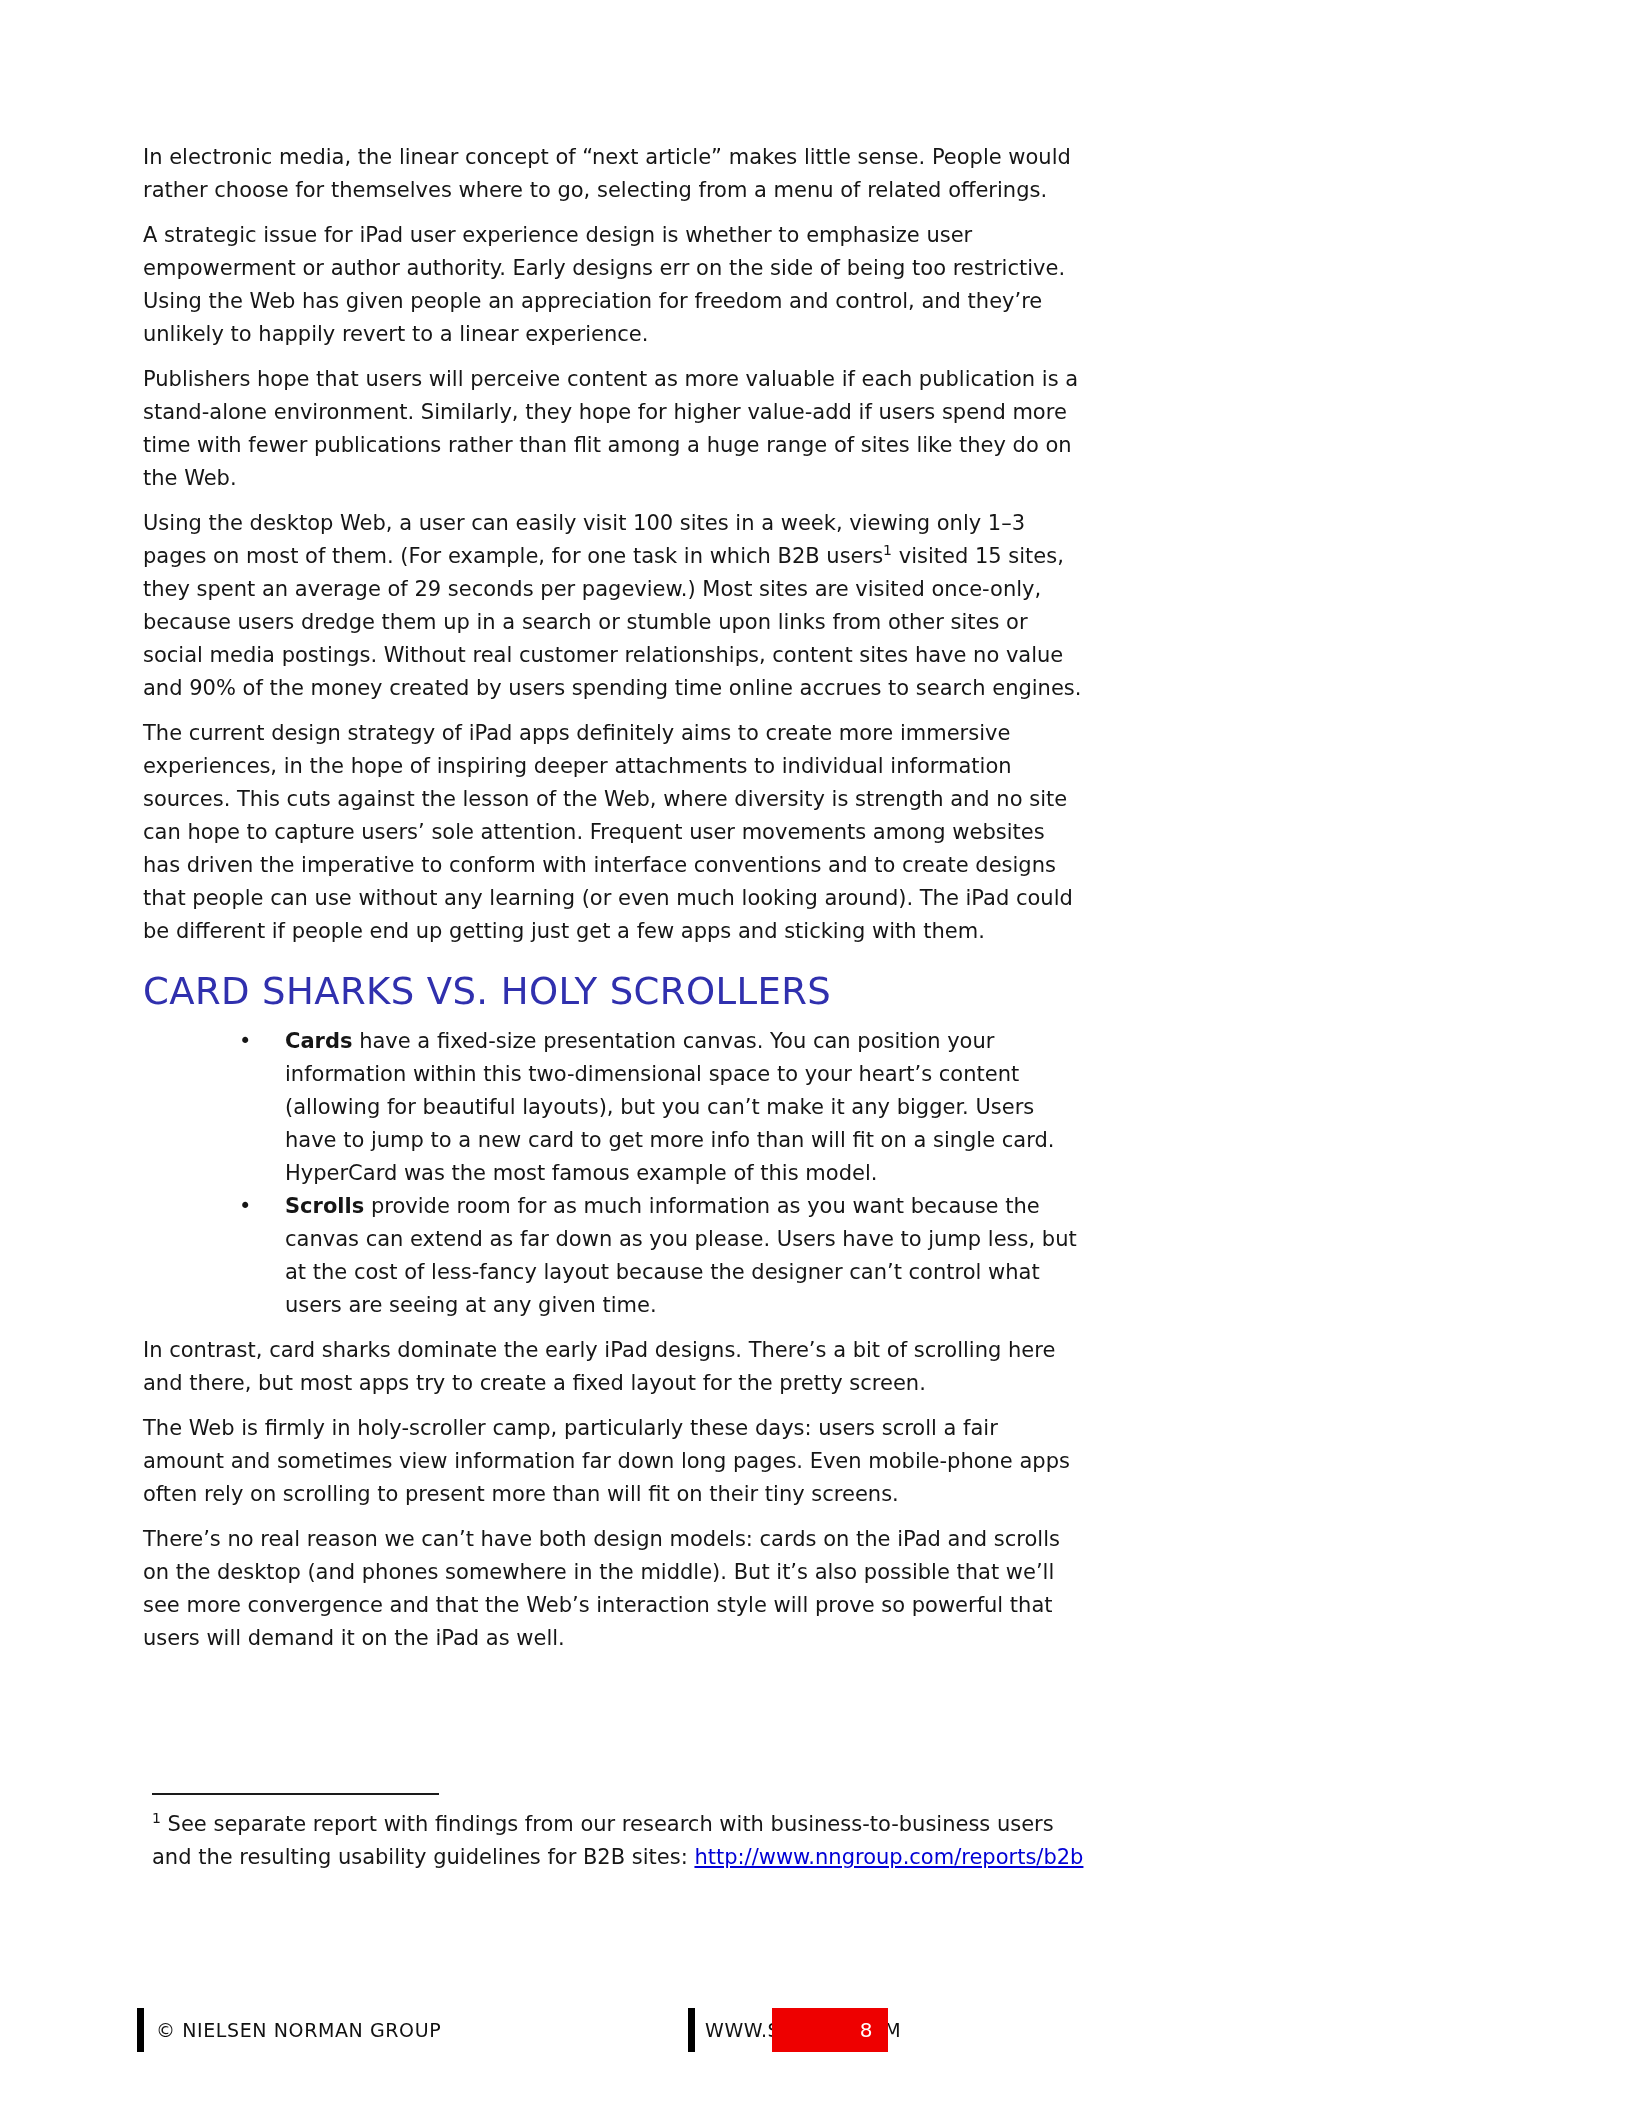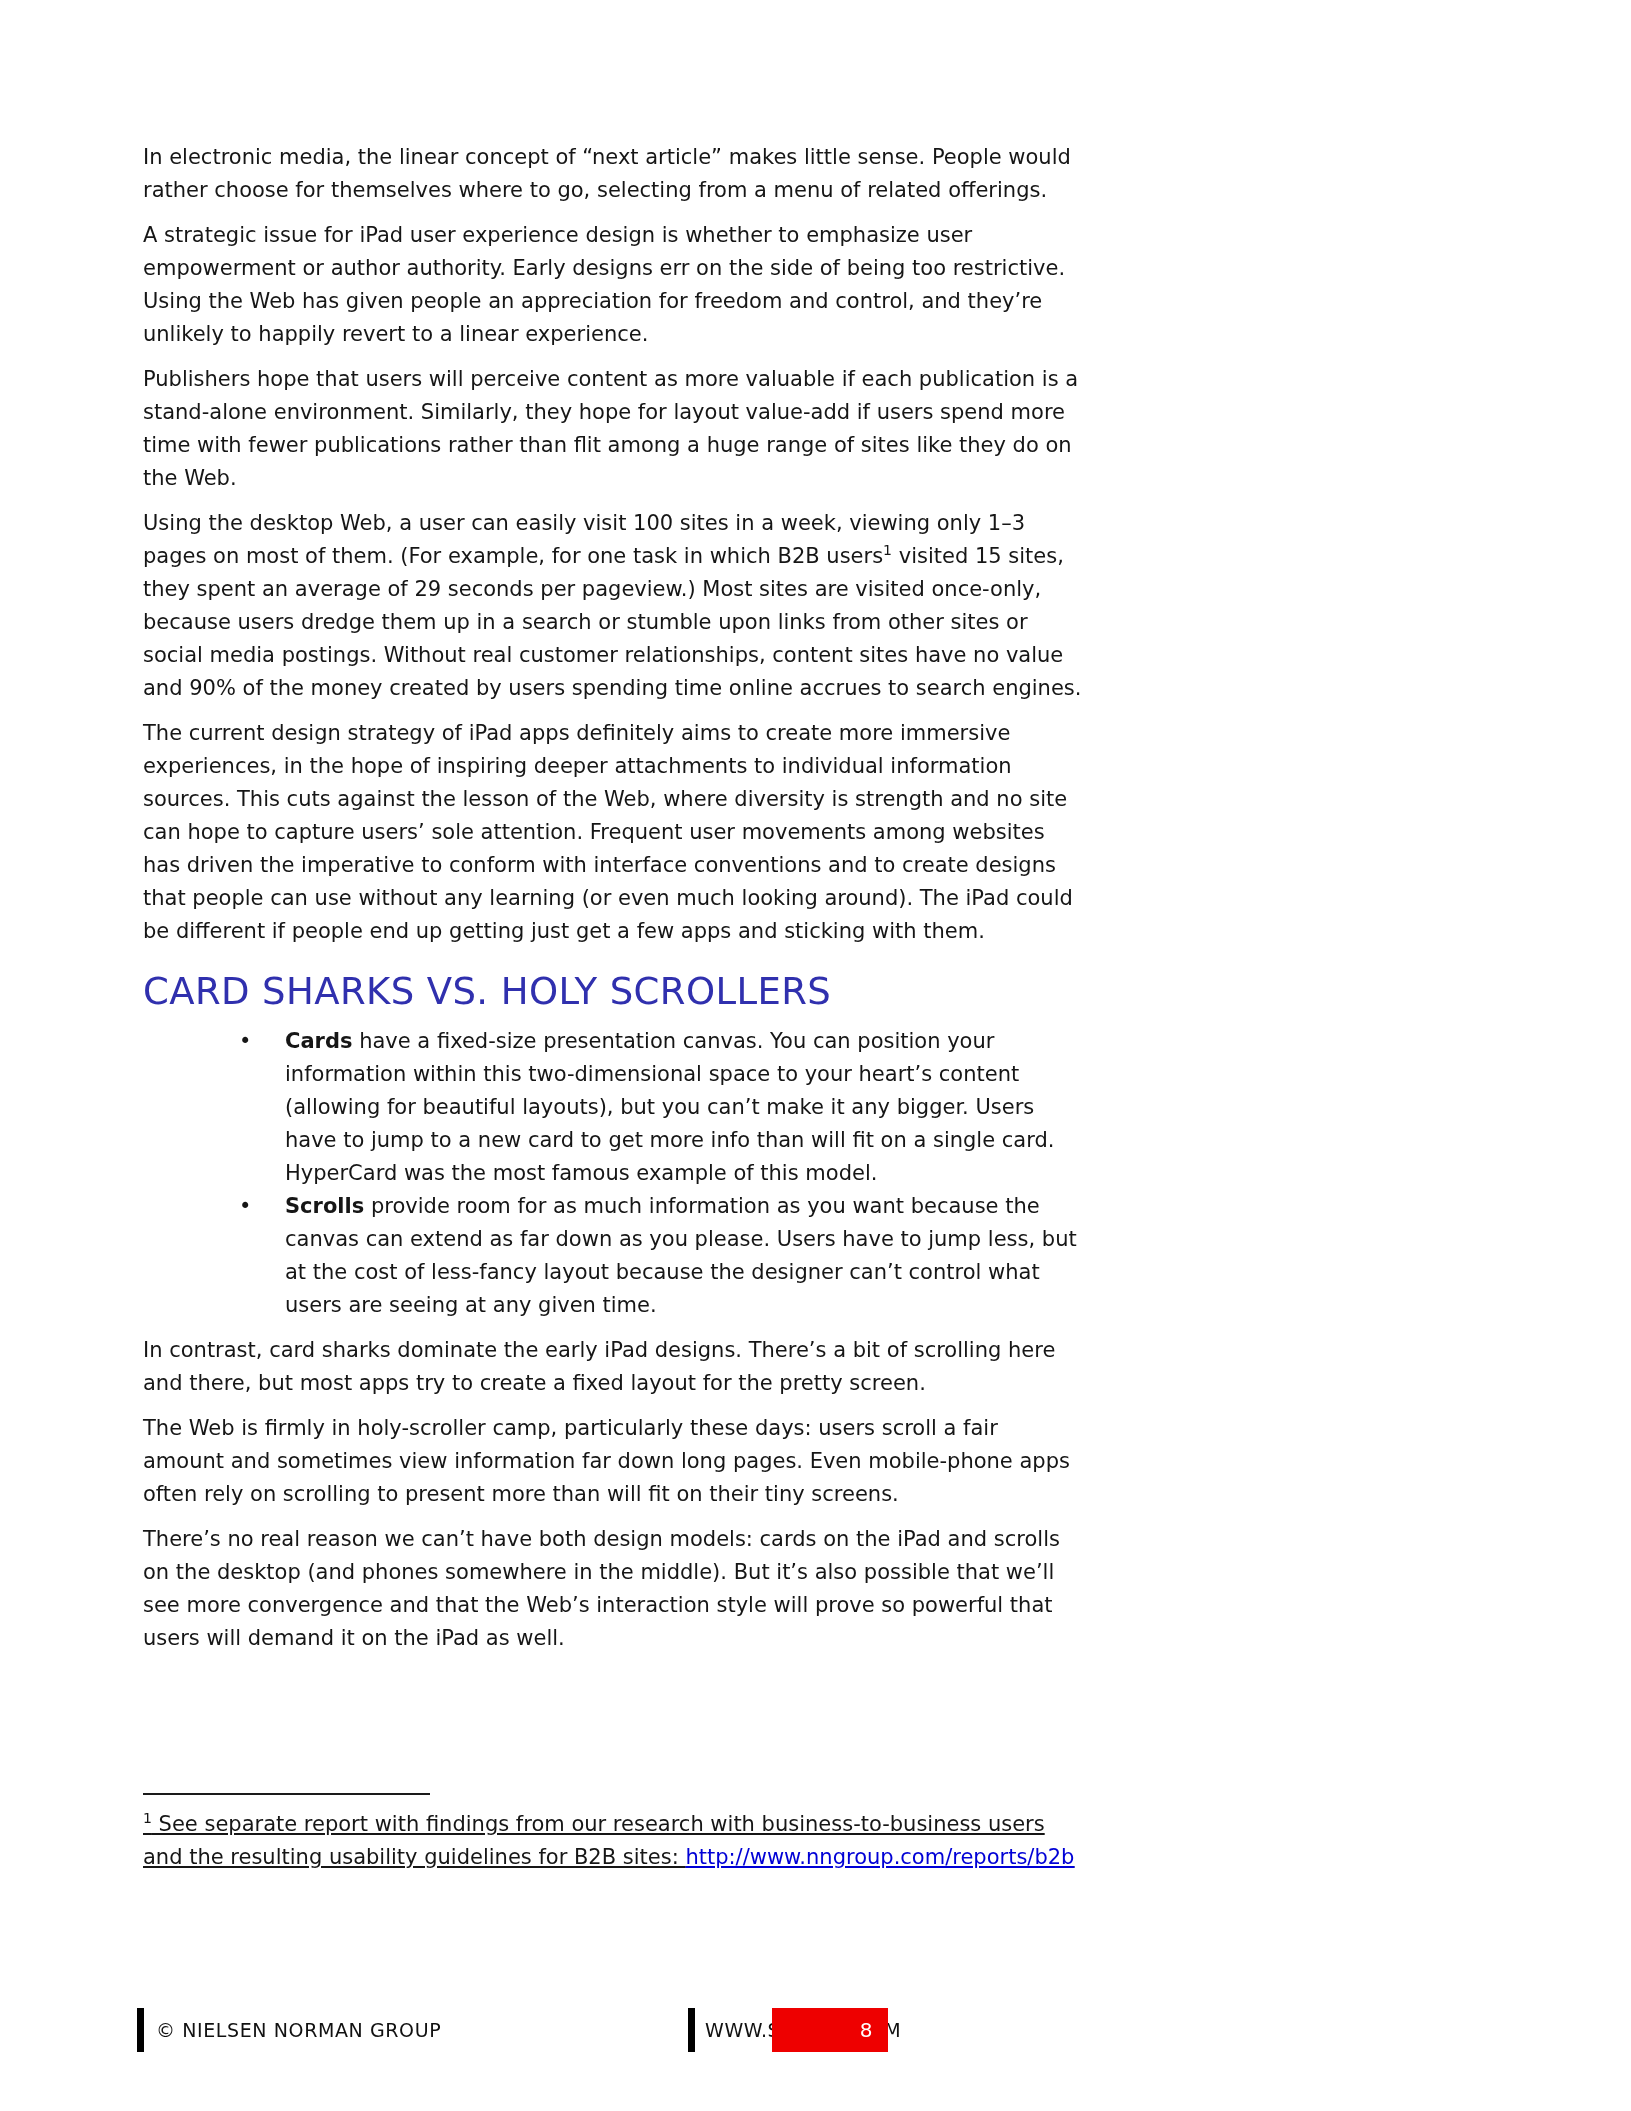--- a/index.html
+++ b/index.html
@@ -29,26 +29,25 @@
     letter-spacing: 0.4px;
     color: var(--heading, #3030AE);
   }
   ul.bullet-list { list-style: none; margin: 0 0 12px 94px; padding: 0; }
   ul.bullet-list li { position: relative; padding-left: 48px; margin: 0; }
   .bullet-glyph { position: absolute; left: 2px; top: 0; }
   .bullet-term { font-weight: bold; }
   sup { font-size: 14px; line-height: 0; vertical-align: super; }
   .footnote-block {
     position: absolute;
-    left: 143px;
+    left: 152px;
     top: 1793px;
     width: 941px;
     font-size: 21px;
     line-height: 33px;
-    text-decoration: underline;
   }
   .footnote-block p { margin: 0; }
   .footnote-rule {
     width: 287px;
     height: 0;
     border-top: 2px solid #1a1a1a;
     margin-bottom: 13px;
   }
   a.footnote-link { color: var(--link, #0000D6); text-decoration: underline; cursor: pointer; }
   .footer {
@@ -83,21 +82,21 @@
   }
 </style>
 </head>
 <body>
 
 <div class="page">
 
   <div class="content">
     <p class="body">In electronic media, the linear concept of “next article” makes little sense. People would rather choose for themselves where to go, selecting from a menu of related offerings.</p>
     <p class="body">A strategic issue for iPad user experience design is whether to emphasize user empowerment or author authority. Early designs err on the side of being too restrictive. Using the Web has given people an appreciation for freedom and control, and they’re unlikely to happily revert to a linear experience.</p>
-    <p class="body">Publishers hope that users will perceive content as more valuable if each publication is a stand-alone environment. Similarly, they hope for layout value-add if users spend more time with fewer publications rather than flit among a huge range of sites like they do on the Web.</p>
+    <p class="body">Publishers hope that users will perceive content as more valuable if each publication is a stand-alone environment. Similarly, they hope for higher value-add if users spend more time with fewer publications rather than flit among a huge range of sites like they do on the Web.</p>
     <p class="body"><span>Using the desktop Web, a user can easily visit 100 sites in a week, viewing only 1–3 pages on most of them. (For example, for one task in which B2B users</span><sup>1</sup><span> visited 15 sites, they spent an average of 29 seconds per pageview.) Most sites are visited once-only, because users dredge them up in a search or stumble upon links from other sites or social media postings. Without real customer relationships, content sites have no value and 90% of the money created by users spending time online accrues to search engines.</span></p>
     <p class="body">The current design strategy of iPad apps definitely aims to create more immersive experiences, in the hope of inspiring deeper attachments to individual information sources. This cuts against the lesson of the Web, where diversity is strength and no site can hope to capture users’ sole attention. Frequent user movements among websites has driven the imperative to conform with interface conventions and to create designs that people can use without any learning (or even much looking around). The iPad could be different if people end up getting just get a few apps and sticking with them.</p>
 
     <h2 class="section-heading">CARD SHARKS VS. HOLY SCROLLERS</h2>
 
 
     <ul class="bullet-list">
       <li><span class="bullet-glyph">•</span><span class="bullet-term">Cards</span><span> have a fixed-size presentation canvas. You can position your information within this two-dimensional space to your heart’s content (allowing for beautiful layouts), but you can’t make it any bigger. Users have to jump to a new card to get more info than will fit on a single card. HyperCard was the most famous example of this model.</span></li>
       <li><span class="bullet-glyph">•</span><span class="bullet-term">Scrolls</span><span> provide room for as much information as you want because the canvas can extend as far down as you please. Users have to jump less, but at the cost of less-fancy layout because the designer can’t control what users are seeing at any given time.</span></li>
     </ul>

